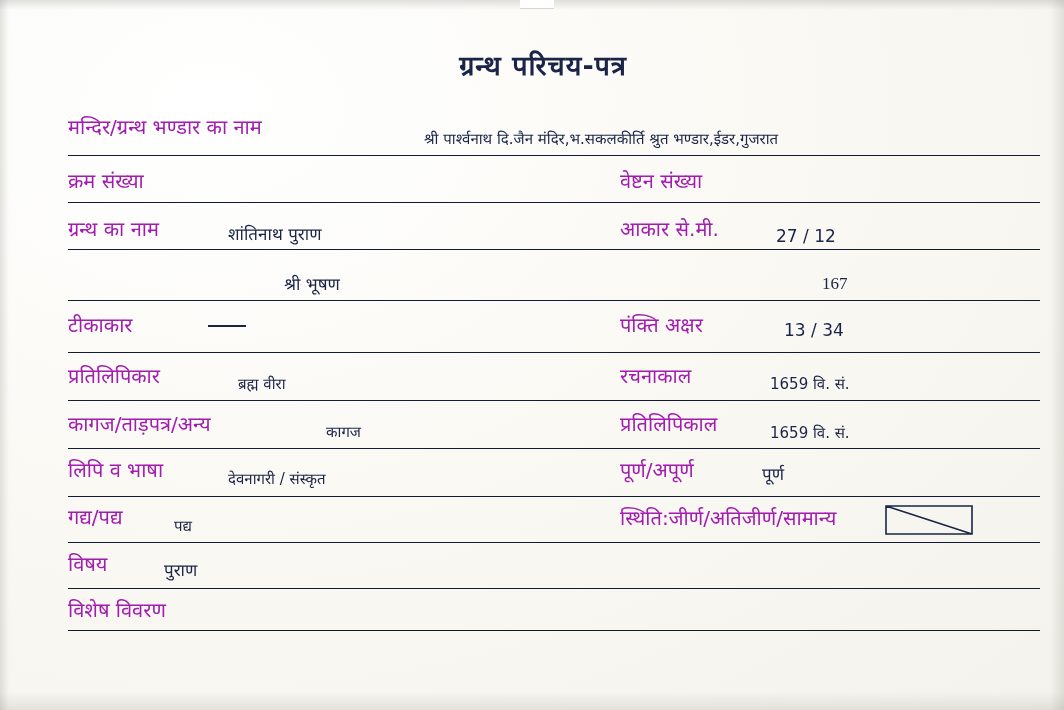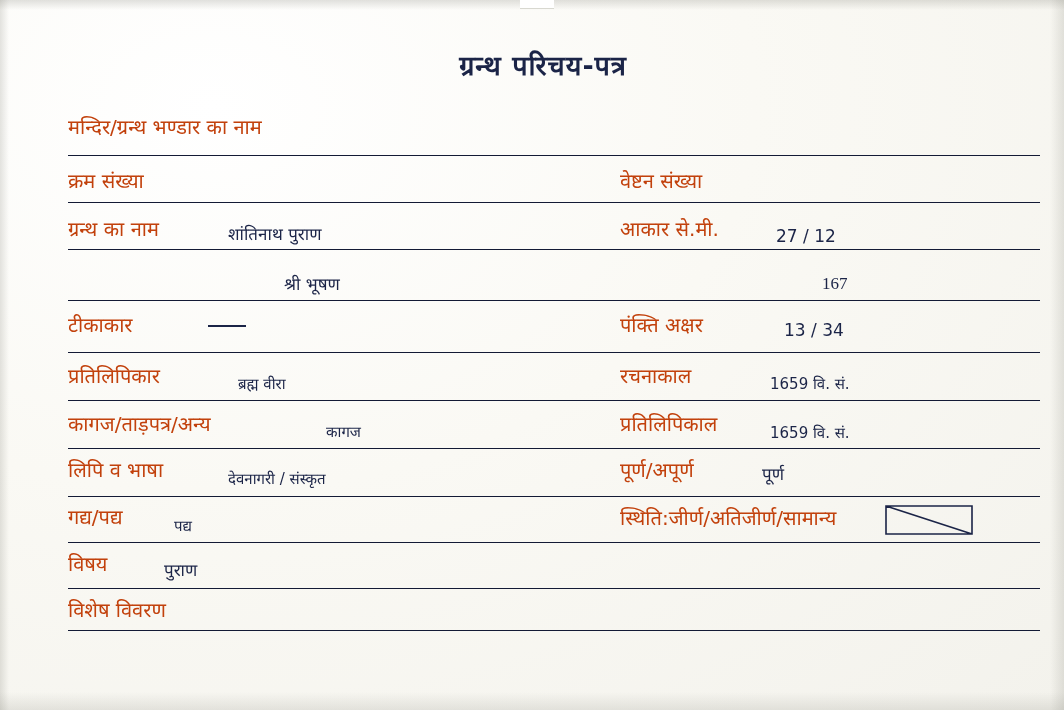--- a/index.html
+++ b/index.html
@@ -68,21 +68,21 @@
     font-family: "DejaVu Sans", sans-serif;
     font-size: 27px;
     font-weight: 700;
     color: #1b2447;
     letter-spacing: 1px;
     padding-left: 11px;
   }
   .label {
     position: absolute;
     font-size: 20px;
-    color: #c2410c;
+    color: #a21caf;
     white-space: nowrap;
     font-family: "DejaVu Sans", sans-serif;
   }
   .value {
     position: absolute;
     font-size: 17px;
     color: #1b2447;
     white-space: nowrap;
     font-family: "DejaVu Sans", sans-serif;
   }
@@ -107,20 +107,21 @@
   <div id="paper-texture"></div>
   <div class="edge-shadow-top"></div>
   <div class="edge-shadow-left"></div>
   <div class="edge-shadow-right"></div>
   <div class="edge-shadow-bottom"></div>
   <div class="notch"></div>
 
   <div class="title">ग्रन्थ परिचय-पत्र</div>
 
   <div class="label" style="top:113px; left:68px;">मन्दिर/ग्रन्थ भण्डार का नाम</div>
+  <div class="value small" style="top:128px; left:424px;">श्री पार्श्वनाथ दि.जैन मंदिर,भ.सकलकीर्ति श्रुत भण्डार,ईडर,गुजरात</div>
   <div class="rule" style="top:155px; left:68px; width:972px;"></div>
 
   <div class="label" style="top:167px; left:68px;">क्रम संख्या</div>
   <div class="value" style="top:170px; left:250px;"></div>
   <div class="label" style="top:167px; left:620px;">वेष्टन संख्या</div>
   <div class="value" style="top:170px; left:840px;"></div>
   <div class="rule" style="top:202px; left:68px; width:972px;"></div>
 
   <div class="label" style="top:215px; left:68px;">ग्रन्थ का नाम</div>
   <div class="value" style="top:222px; left:228px;">शांतिनाथ पुराण</div>

